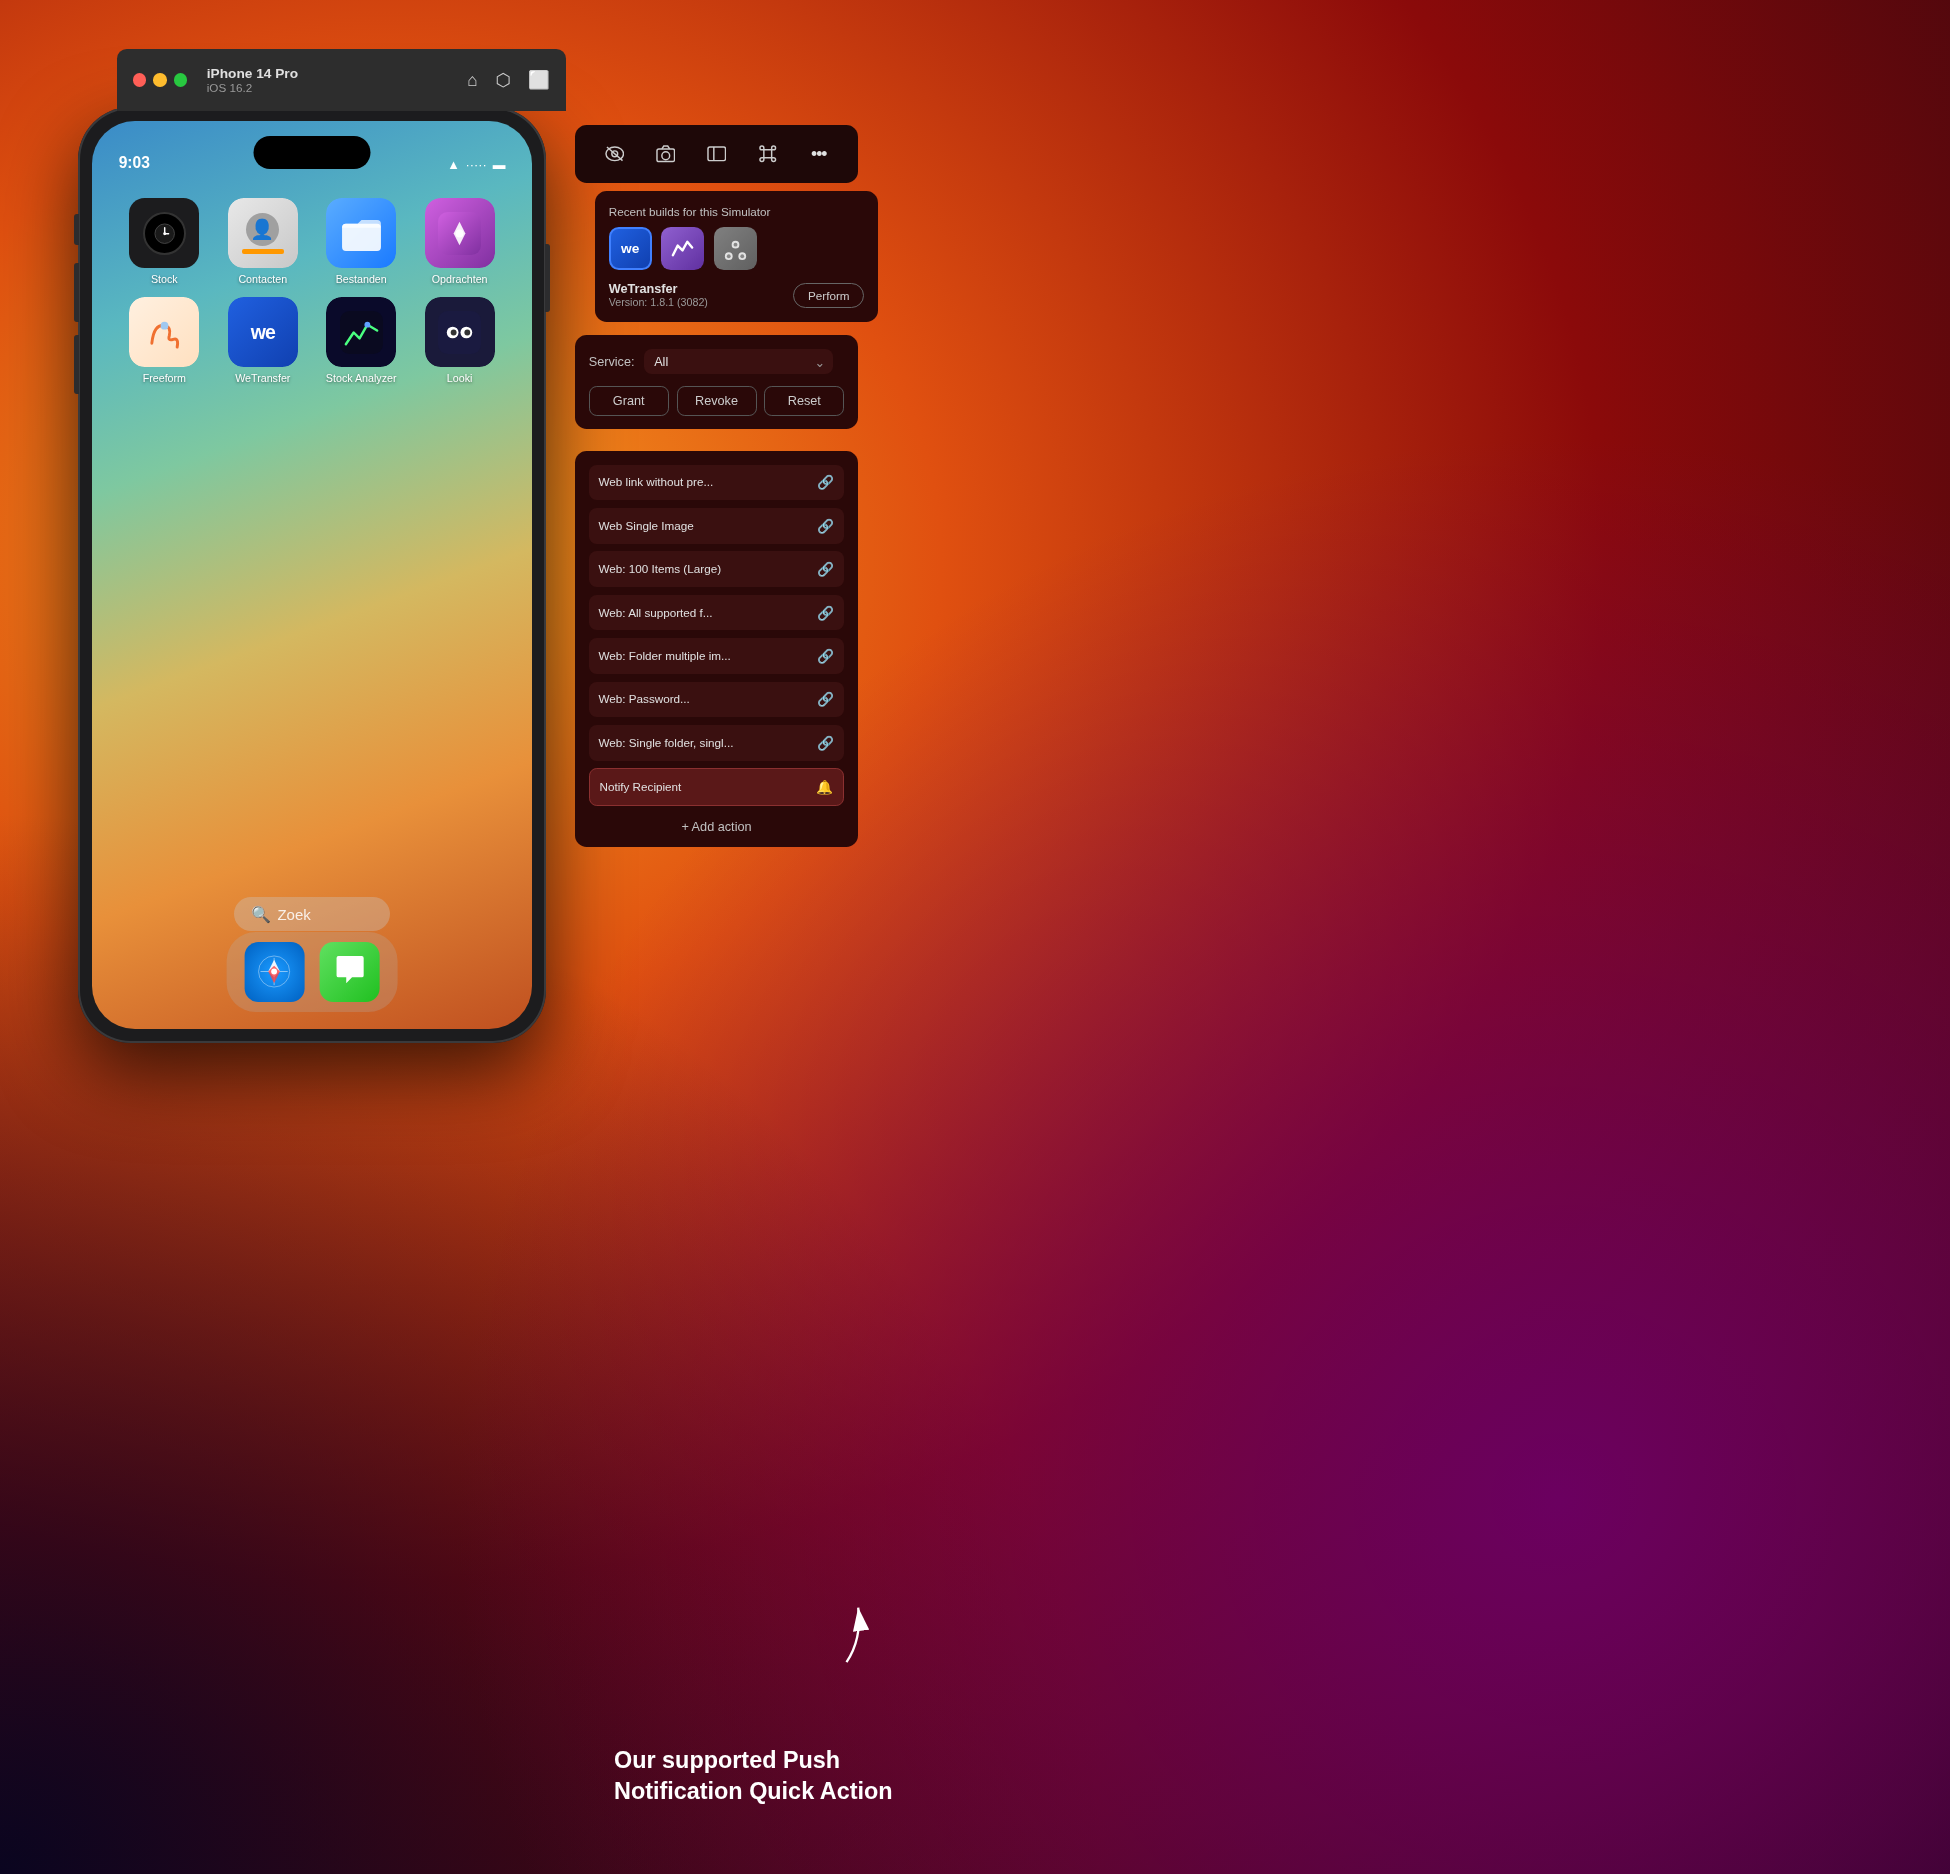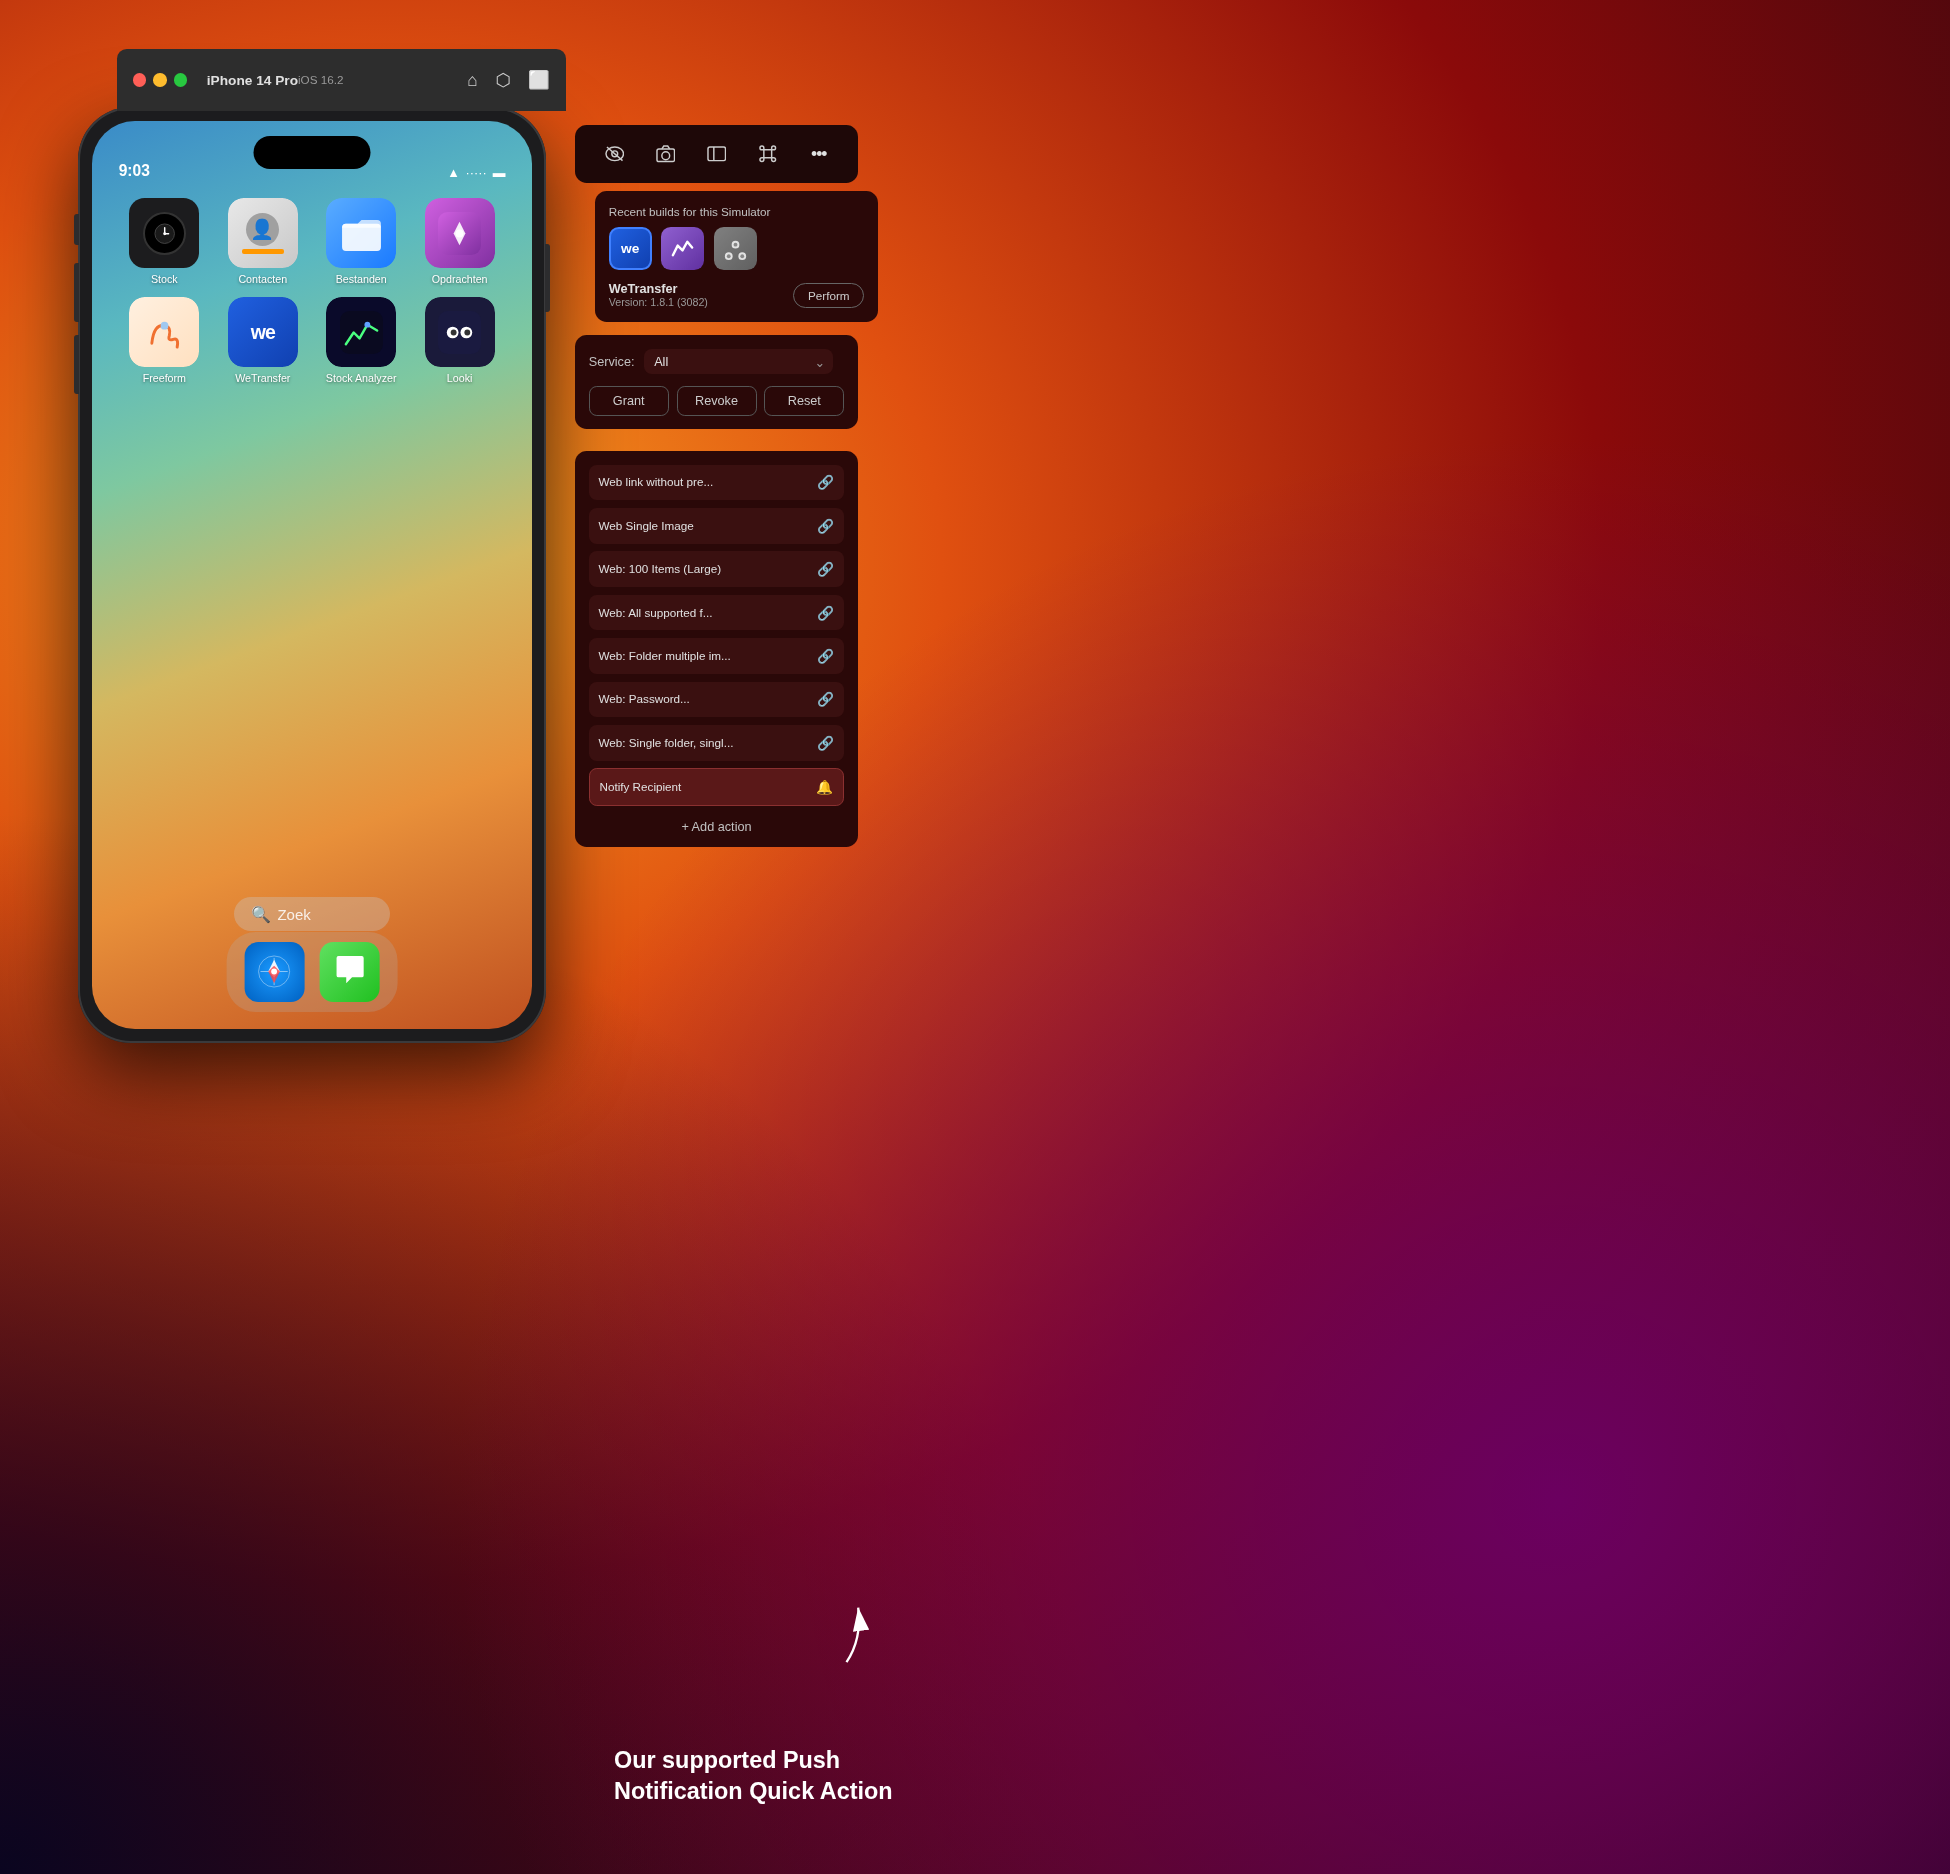--- a/index.html
+++ b/index.html
@@ -50,20 +50,21 @@
       width: 13.7px;
       height: 13.7px;
       border-radius: 50%;
     }
     .traffic-light.red { background: #ff5f57; }
     .traffic-light.yellow { background: #febc2e; }
     .traffic-light.green { background: #28c840; }
 
     .window-title-area {
       display: flex;
+      flex-direction: column;
       margin-left: 7.8px;
     }
     .window-title {
       color: #e0e0e0;
       font-size: 13.7px;
       font-weight: 600;
     }
     .window-subtitle {
       color: #999;
       font-size: 11.7px;
@@ -114,21 +115,21 @@
       width: 117px;
       height: 33px;
       background: #000;
       border-radius: 19.5px;
       z-index: 10;
     }
 
     
     .status-bar {
       position: absolute;
-      top: 8px;
+      top: 0;
       left: 0;
       right: 0;
       height: 59px;
       display: flex;
       align-items: flex-end;
       padding: 0 27px 7.8px;
       z-index: 5;
     }
     .status-time {
       font-size: 15.6px;

